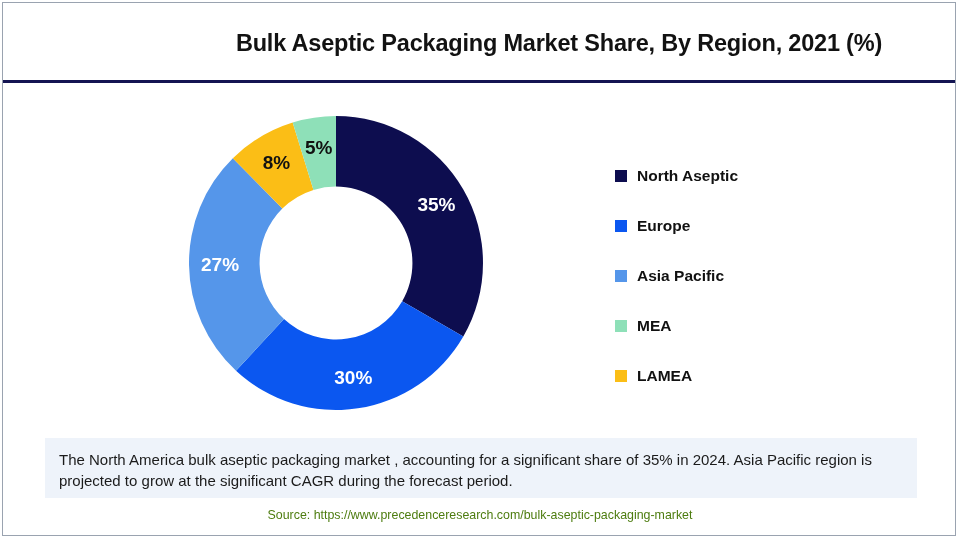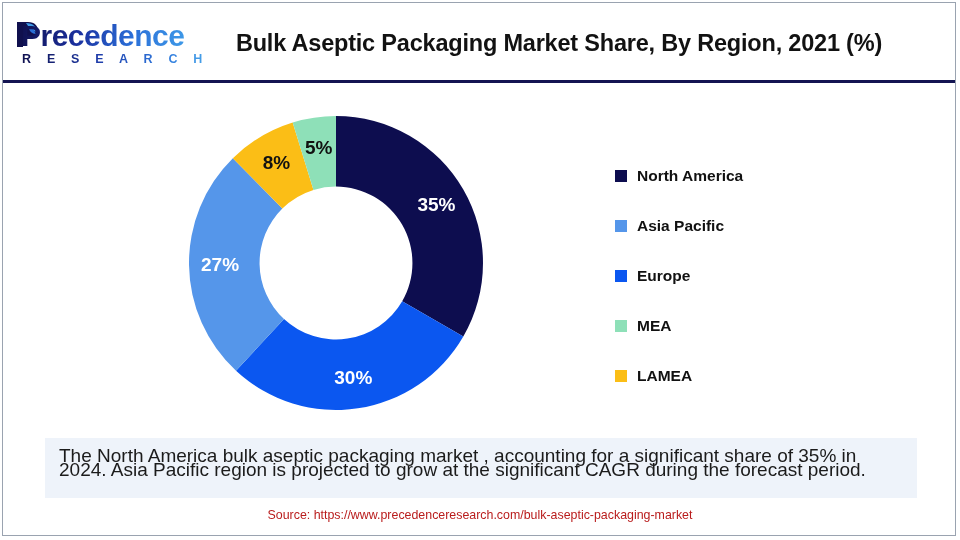--- a/index.html
+++ b/index.html
@@ -153,52 +153,43 @@
     position: absolute;
     left: 42px;
     top: 435px;
     width: 872px;
     height: 60px;
     background: #eef3fa;
     box-sizing: border-box;
     padding: 11px 14px 0 14px;
   }
   #note-text {
-    font-size: 19px;
-    line-height: 14px;
+    font-size: 15px;
+    line-height: 21px;
     color: #1b1b1b;
     font-family: "Liberation Sans", sans-serif;
   }
 
   #source-line {
     position: absolute;
     left: 0;
     top: 505px;
     width: 954px;
     text-align: center;
     font-size: 12.4px;
-    color: #b91c1c;
+    color: #4d7c0f;
   }
 </style>
 </head>
 <body>
 
 <div id="frame">
 
   <div id="header">
 
-    <div id="logo">
-      <svg id="logo-mark" viewBox="0 0 26 28">
-        <path d="M2 2 L13 2 C20 2 23 6 23 11 C23 16 19 19 13 19 L8 19 L8 27 L2 27 Z" fill="#10104e"></path>
-        <path d="M11 3 C18 3 22 7 22 12 C18 11 14 8 11 3 Z" fill="#3e9ae8"></path>
-        <path d="M13 6 C17 8 20 11 21 14 C17 14 14 11 13 6 Z" fill="#2b6fd8"></path>
-      </svg>
-      <div id="logo-word">Precedence</div>
-      <div id="logo-sub">R E S E A R C H</div>
-    </div>
 
     <div id="page-title">Bulk Aseptic Packaging Market Share, By Region, 2021 (%)</div>
   </div>
 
   <div id="chart-area">
 
     <div id="donut-wrap">
       <svg id="donut-svg" width="294" height="294" viewBox="0 0 294 294">
         <g id="donut-slices">
             <path d="M 147 0 A 147 147 0 0 1 274.3057343563125 220.5 L 213.1989818652825 185.22 A 76.44 76.44 0 0 0 147 70.56 Z" fill="#0d0d4f"></path>
@@ -213,29 +204,29 @@
             <text x="31.05937499793228" y="154.73459709728516" text-anchor="middle" class="slice-label light">27%</text>
             <text x="87.52748234738651" y="53.459771966206674" text-anchor="middle" class="slice-label dark">8%</text>
             <text x="129.71801268471424" y="38.34150590822196" text-anchor="middle" class="slice-label dark">5%</text>
           </g>
       </svg>
     </div>
 
     <div id="legend">
         <div class="legend-item">
           <span class="legend-swatch" style="background: rgb(13, 13, 79);"></span>
-          <span class="legend-label">North America</span>
+          <span class="legend-label">North Aseptic</span>
+        </div>
+        <div class="legend-item">
+          <span class="legend-swatch" style="background: rgb(11, 87, 240);"></span>
+          <span class="legend-label">Europe</span>
         </div>
         <div class="legend-item">
           <span class="legend-swatch" style="background: rgb(85, 150, 234);"></span>
           <span class="legend-label">Asia Pacific</span>
-        </div>
-        <div class="legend-item">
-          <span class="legend-swatch" style="background: rgb(11, 87, 240);"></span>
-          <span class="legend-label">Europe</span>
         </div>
         <div class="legend-item">
           <span class="legend-swatch" style="background: rgb(142, 224, 184);"></span>
           <span class="legend-label">MEA</span>
         </div>
         <div class="legend-item">
           <span class="legend-swatch" style="background: rgb(251, 190, 22);"></span>
           <span class="legend-label">LAMEA</span>
         </div>
       </div>

